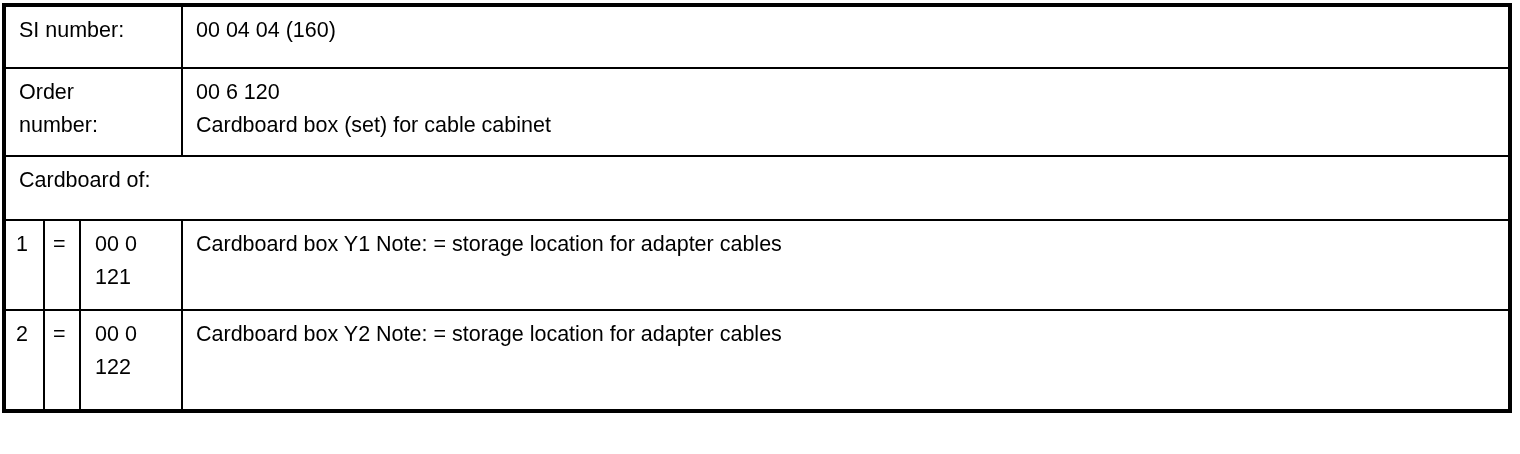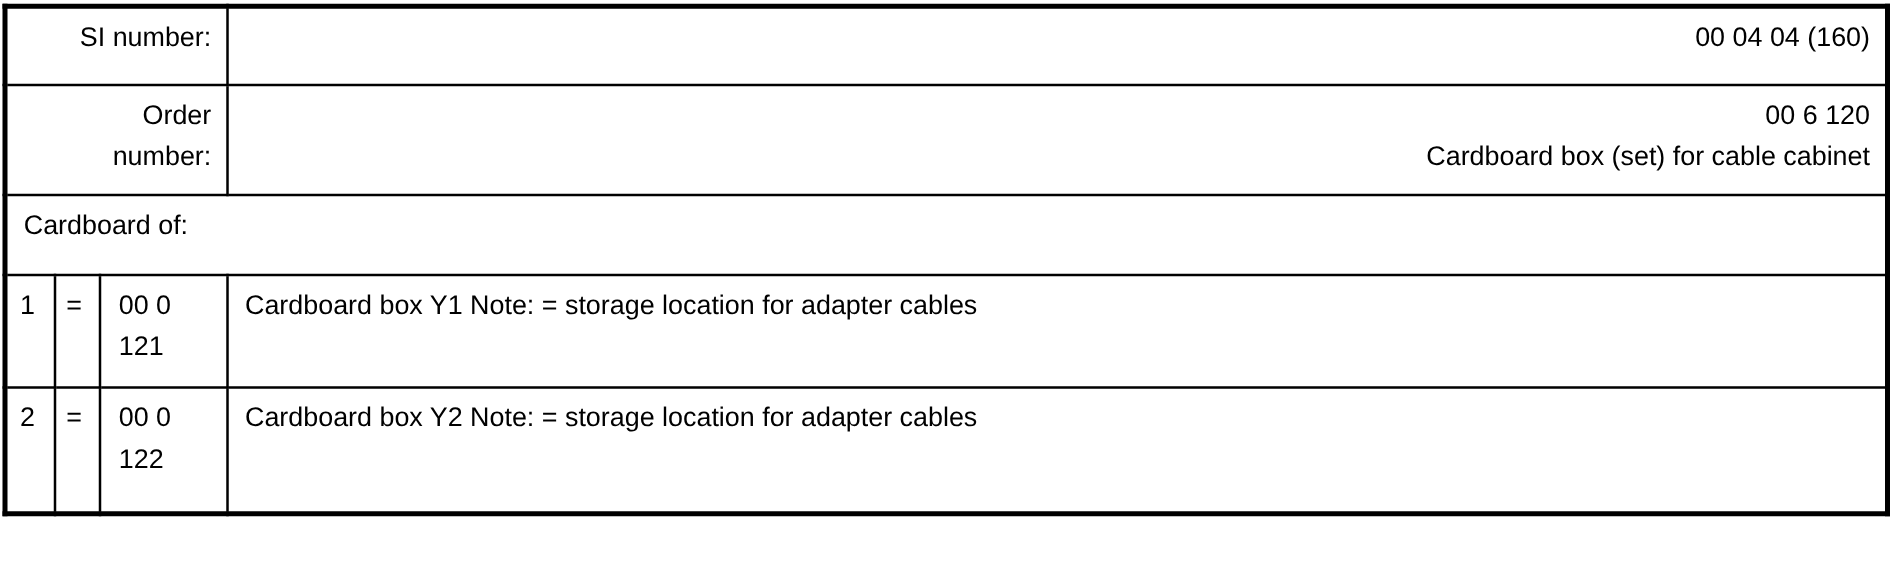--- a/index.html
+++ b/index.html
@@ -30,22 +30,22 @@
   .doc-table td {
     vertical-align: top;
     padding: 7px 12px 5px 13px;
     white-space: pre-line;
     overflow: hidden;
   }
   td.cell-index { padding-left: 10px; padding-right: 4px; }
   td.cell-eq    { padding-left: 8px;  padding-right: 4px; }
   td.cell-part  { padding-left: 14px; padding-right: 6px; }
   tr.r1 td { height: 86px; }
-  tr.r2 td { height: 48px; text-align: right; }
-  tr.r3 td { height: 74px; text-align: right; }
+  tr.r2 td { height: 48px; }
+  tr.r3 td { height: 74px; }
   tr.r4 td { height: 50px; }
   tr.r5 td { height: 76px; }
   tr.r6 td { height: 86px; }
 </style>
 </head>
 <body>
 
 <table class="doc-table">
   <colgroup>
     <col style="width:40px">

